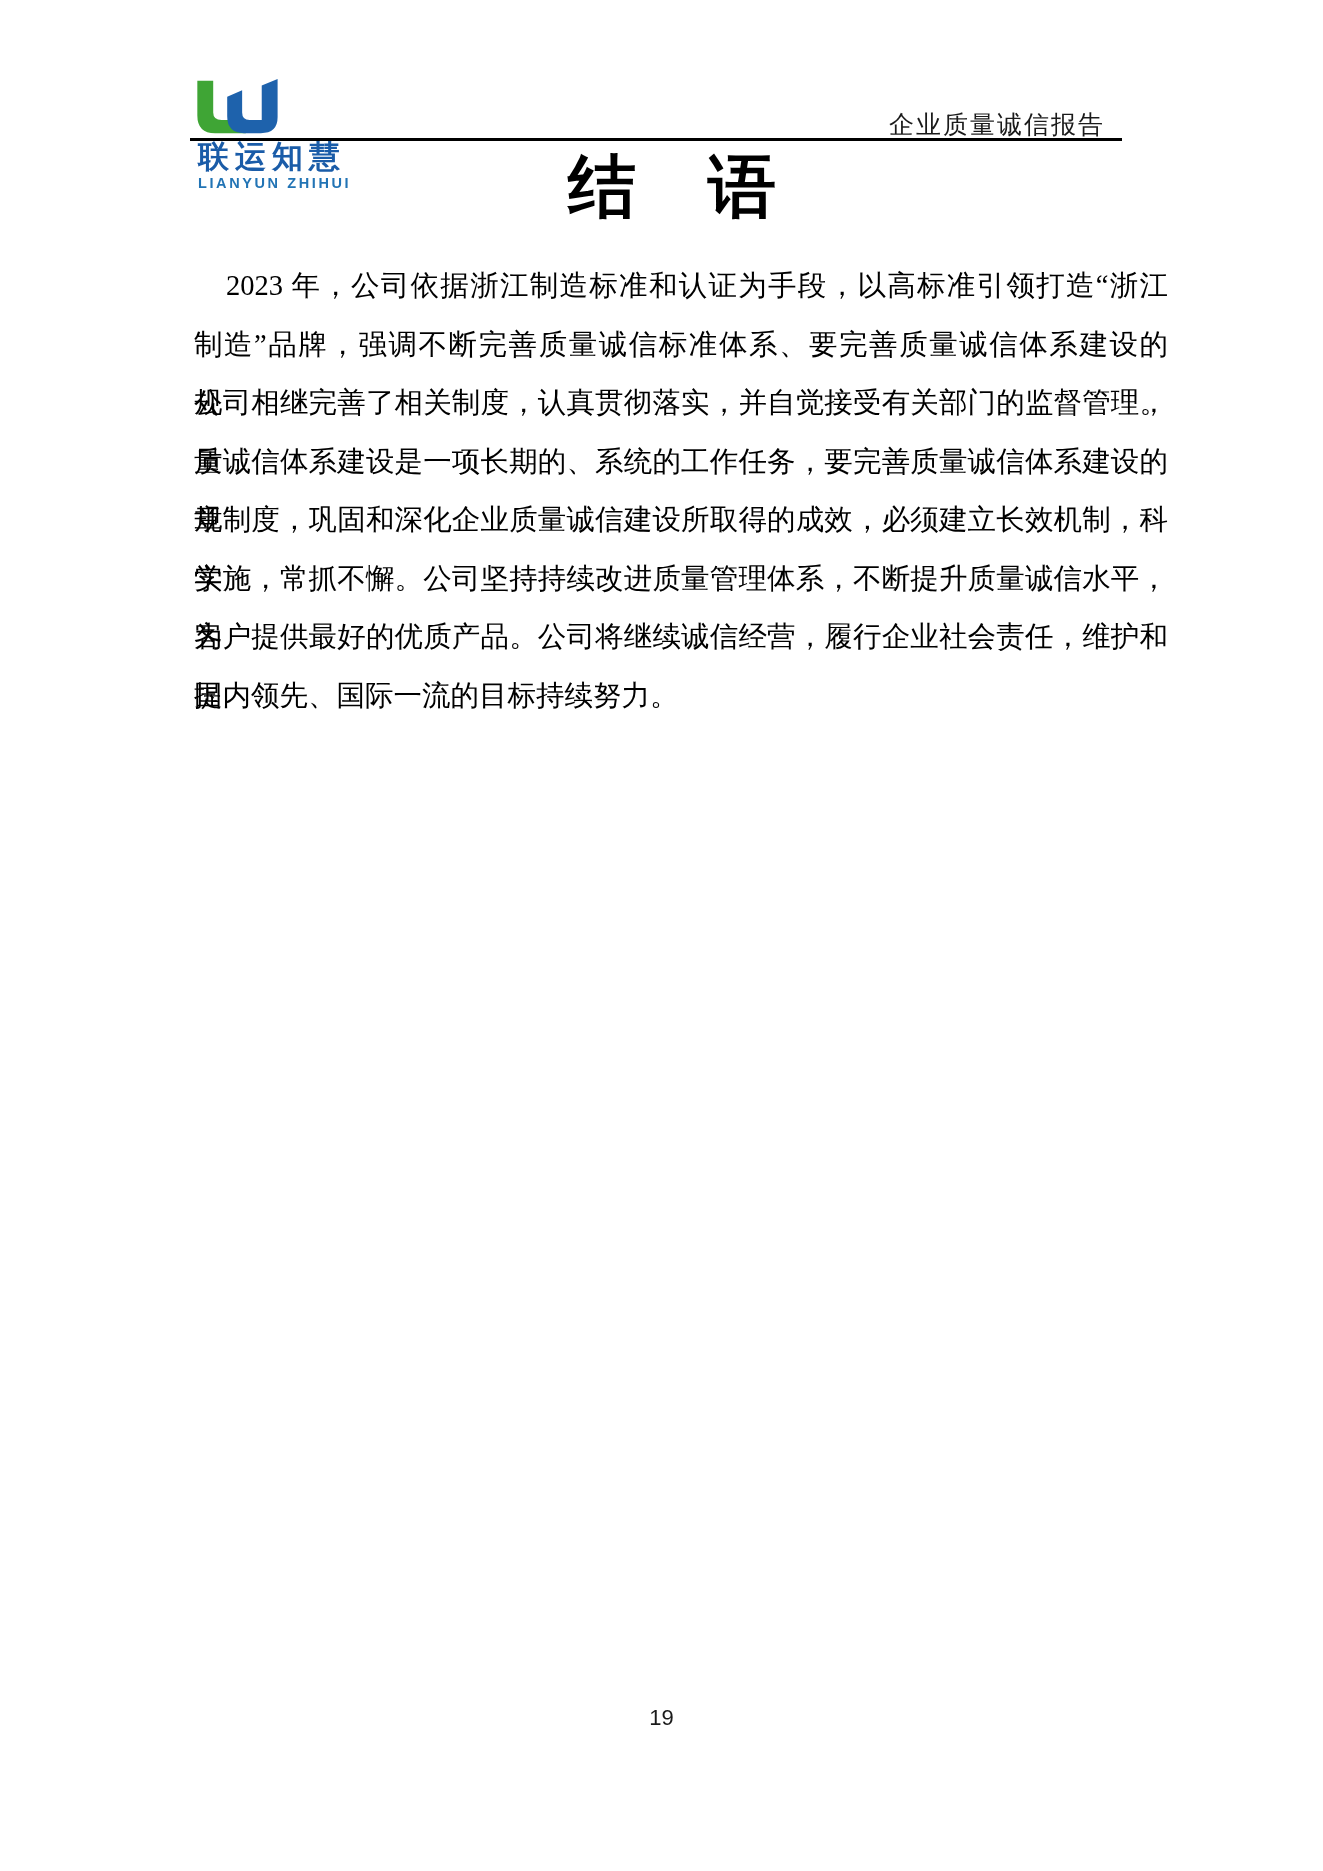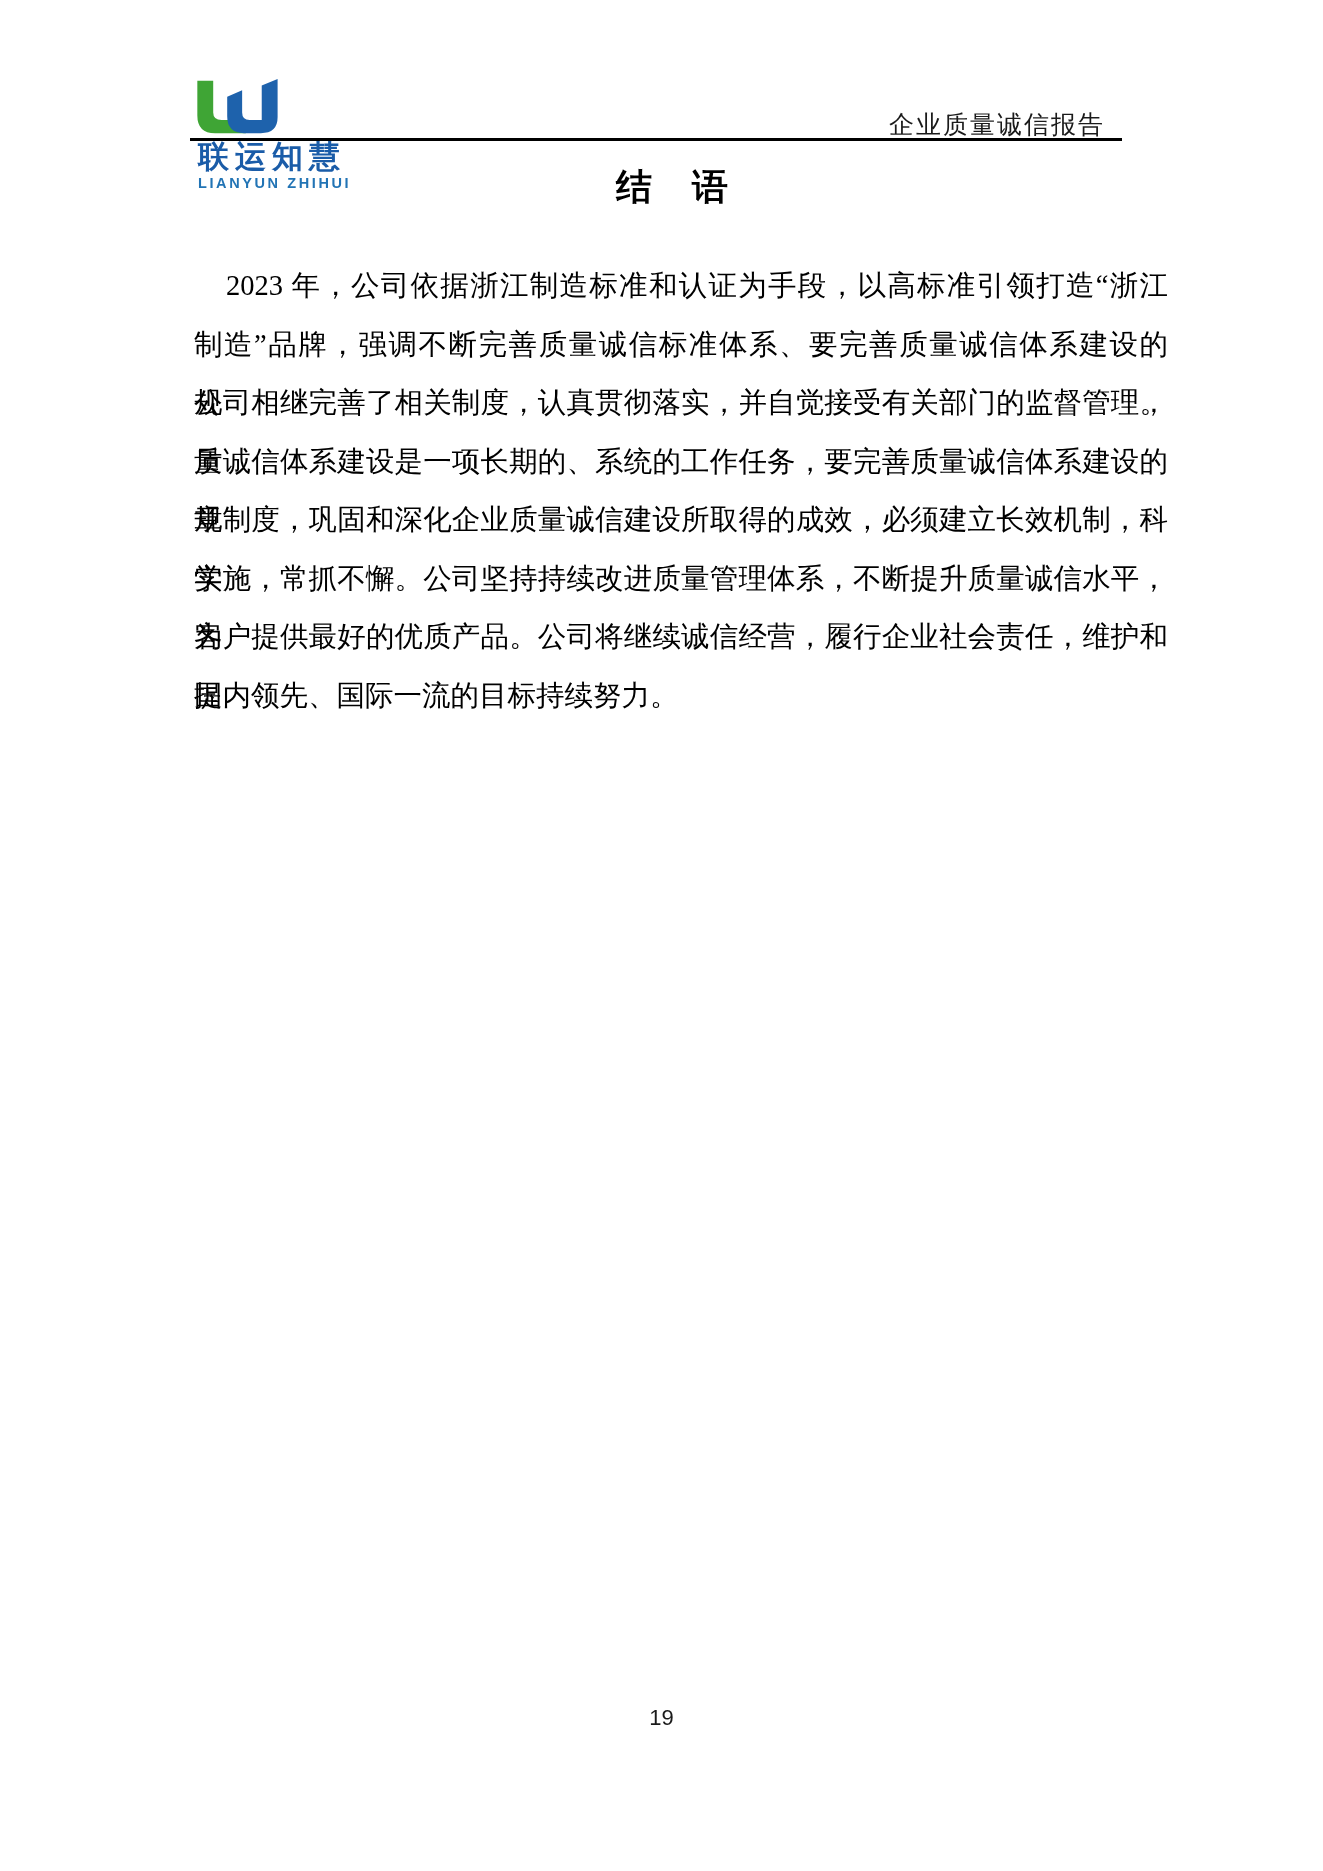--- a/index.html
+++ b/index.html
@@ -35,21 +35,21 @@
     white-space:nowrap;
   }
   .header-rule{
     position:absolute;left:190px;top:138px;
     width:932px;height:3px;background:#000;
   }
   
   .doc-title{
     position:absolute;left:186px;top:156px;width:974px;
     text-align:center;
-    font-size:36px;font-weight:bold;line-height:62px;
+    font-size:68px;font-weight:bold;line-height:62px;
     letter-spacing:2px;
     white-space:pre;
   }
   
   .body-text{
     position:absolute;left:186px;top:257px;width:974px;margin-left:8px;
   }
   .body-line{
     font-size:28.5px;
     line-height:58.5px;height:58.5px;

